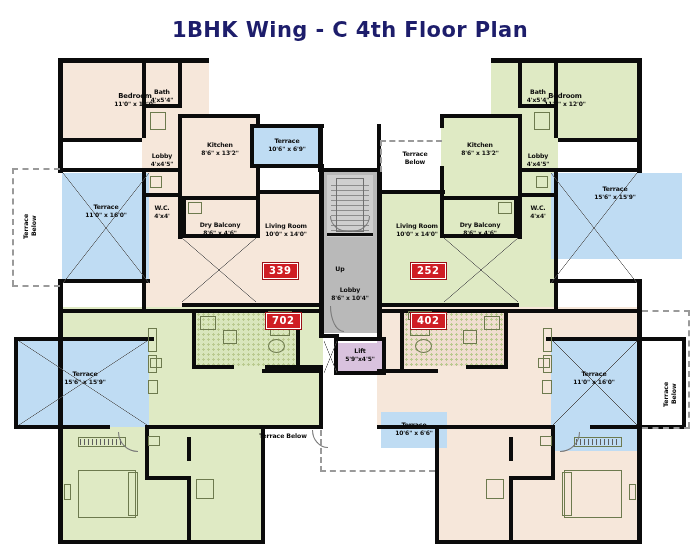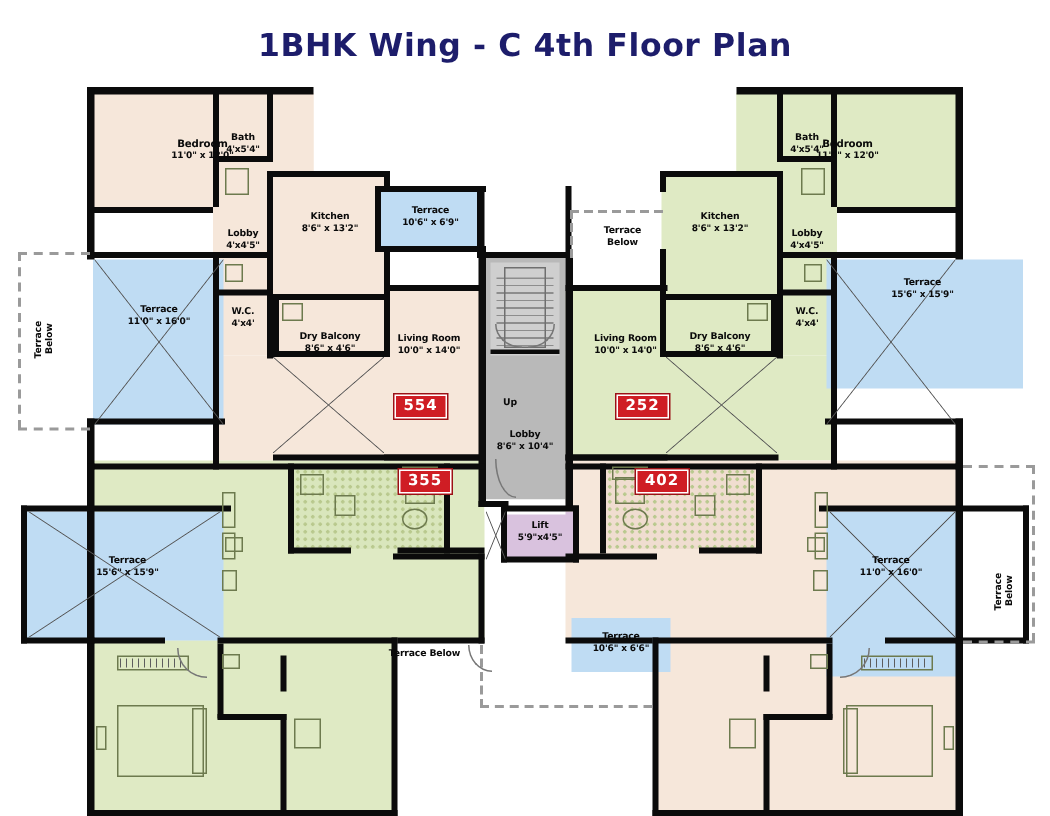--- a/index.html
+++ b/index.html
@@ -391,19 +391,19 @@
   <div class="lb" style="left:338px;top:347px;width:44px;">
     <span>Lift</span>
     <span class="dim">5'9"x4'5"</span>
   </div>
 
   <div class="lb vert" style="left:22px; top:190px;height:72px;">Terrace<br>Below</div>
   <div class="lb" style="left:388px;top:150px;width:54px;">Terrace<br>Below</div>
   <div class="lb" style="left:240px;top:432px;width:86px;">Terrace Below</div>
   <div class="lb vert" style="left:662px;top:358px;height:72px;">Terrace<br>Below</div>
 
-  <div class="unit" style="left:263px;top:263px;">554</div>
+  <div class="unit" style="left:263px;top:263px;">339</div>
   <div class="unit" style="left:411px;top:263px;">252</div>
-  <div class="unit" style="left:266px;top:313px;">355</div>
-  <div class="unit" style="left:424px;top:313px;">402</div>
+  <div class="unit" style="left:266px;top:313px;">702</div>
+  <div class="unit" style="left:411px;top:313px;">402</div>
 
 
 </div>
 
 </body></html>

